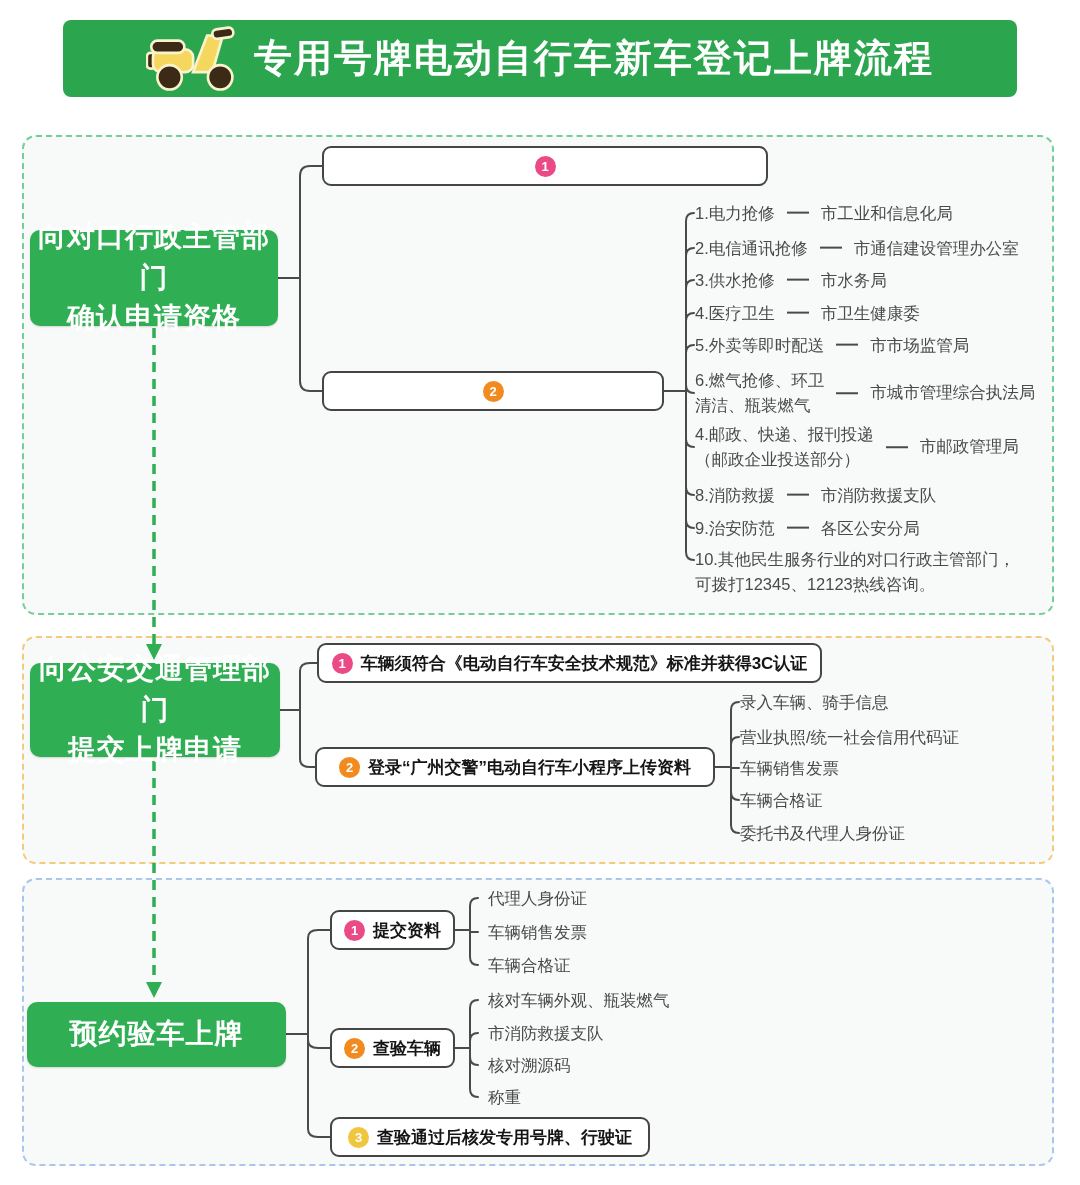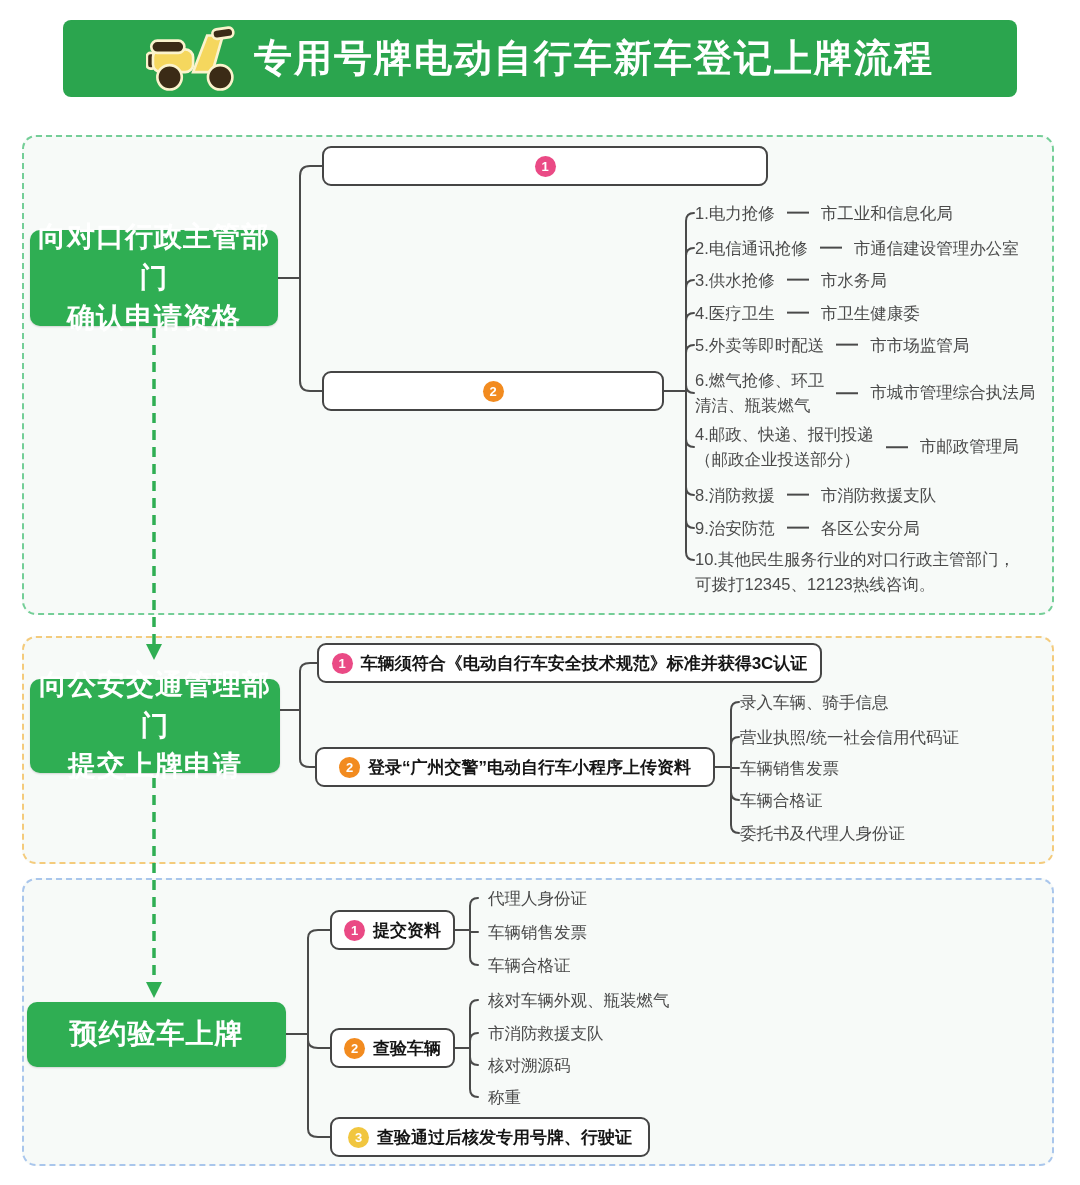--- a/index.html
+++ b/index.html
@@ -32,21 +32,21 @@
 
   
   .main-node {
     position:absolute; background:var(--node_green); color:#ffffff;
     font-weight:bold; font-size:28px; line-height:1.45; letter-spacing:1px;
     border-radius:10px; display:flex; align-items:center; justify-content:center;
     text-align:center; white-space:pre-line; z-index:3;
     box-shadow:0 1px 2px rgba(0,0,0,0.15);
   }
   #n1 { left:30px;  top:230px;  width:248px; height:96px; }
-  #n2 { left:30px;  top:663px;  width:250px; height:94px;margin-top:16px; }
+  #n2 { left:30px;  top:663px;  width:250px; height:94px; }
   #n3 { left:27px;  top:1002px; width:259px; height:65px; }
 
   
   .branch {
     position:absolute; background:#ffffff; border:2px solid #454545; border-radius:9px;
     display:flex; align-items:center; justify-content:center; gap:8px;
     font-size:17px; font-weight:bold; color:#151515; z-index:3;
     box-sizing:border-box; white-space:nowrap; overflow:hidden;
   }
   #b11 { left:322px; top:146px;  width:446px; height:40px; }

